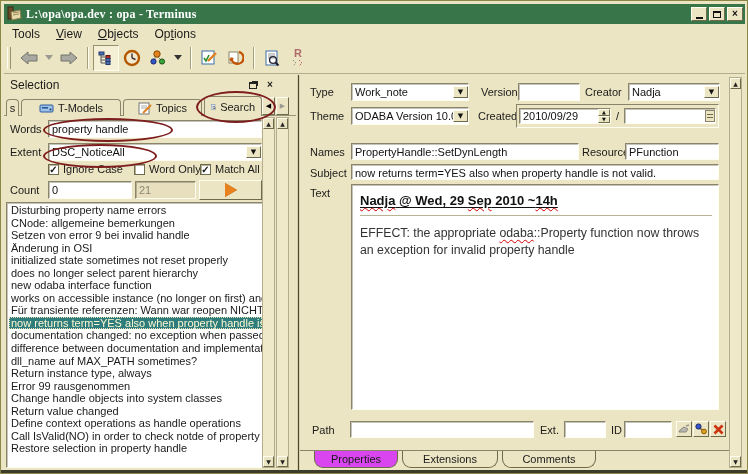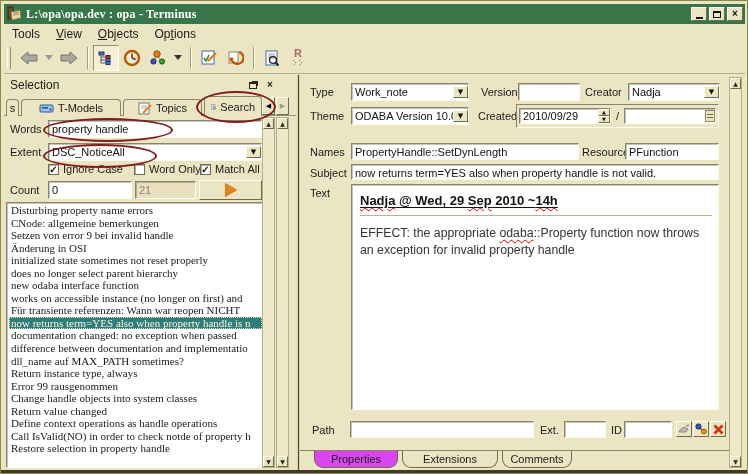--- a/index.html
+++ b/index.html
@@ -91,21 +91,21 @@
   .checkbox { width:11px; height:11px; background:#fff; border:1px solid #6e6a4c; box-shadow:inset 1px 1px 0 #b7b195; font-size:10px; line-height:9px; text-align:center; color:#111; font-weight:bold; }
   .play-btn {
     background:#ece5c3; border:1px solid; border-color:#fffdf0 #6e6a4c #6e6a4c #fffdf0;
     display:flex; align-items:center; justify-content:center;
   }
   .play-tri { width:0; height:0; border-top:7px solid transparent; border-bottom:7px solid transparent; border-left:12px solid #e8821e; filter:drop-shadow(0 0 .5px #8c4a00); }
 
   .result-list {
     background:#fff; border:1px solid; border-color:#8a856a #fffdf0 #fffdf0 #8a856a;
     box-shadow:inset 1px 1px 0 rgba(90,85,60,.35);
-    overflow:hidden; padding:1px 0 0 2px;font-family:Liberation Serif, serif;
+    overflow:hidden; padding:1px 0 0 2px;
   }
   .list-item { font-size:11px; line-height:12.55px; white-space:nowrap; color:#1a1a1a; padding-left:2px; }
   .list-item.selected { background:#2e7c7c; color:#fdf8d3; outline:1px dotted #e7e2ae; outline-offset:-1px; }
 
   
   .vtrack { position:absolute; width:13px; background:#efe8c9; border:1px solid #b5ae8c; }
   .varrow { position:absolute; left:0; width:11px; height:11px; background:#ece5c3; border:1px solid; border-color:#fffdf0 #6e6a4c #6e6a4c #fffdf0; font-size:6px; display:flex; align-items:center; justify-content:center; color:#222; }
 
   .divider { left:294px; top:0; width:1px; height:397px; background:#4a4836; box-shadow:-1px 0 0 #d8d0a8, 1px 0 0 #d8d0a8; }
 
@@ -447,21 +447,21 @@
       </svg>
     </div>
 
     <div class="btabline abs"></div>
     <div class="btab active" style="left:310px;width:84px">
         <span>Properties</span>
       </div>
     <div class="btab" style="left:398px;width:96px">
         <span>Extensions</span>
       </div>
-    <div class="btab" style="left:498px;width:70px">
+    <div class="btab" style="left:498px;width:94px">
         <span>Comments</span>
       </div>
 
     <div class="vtrack" style="left:725px;top:2px;height:391px">
       <span class="varrow glyph" style="top:0">▲</span>
       <span class="varrow glyph" style="bottom:0">▼</span>
     </div>
   </div>
 
   <div class="annotation" style="left:195px;top:90px;width:80px;height:32px"></div>

